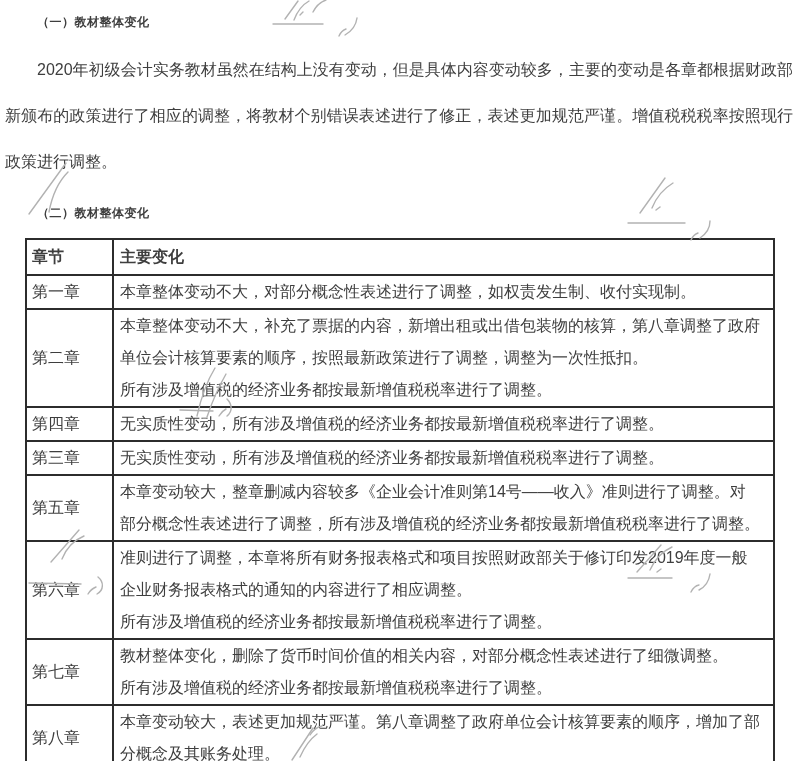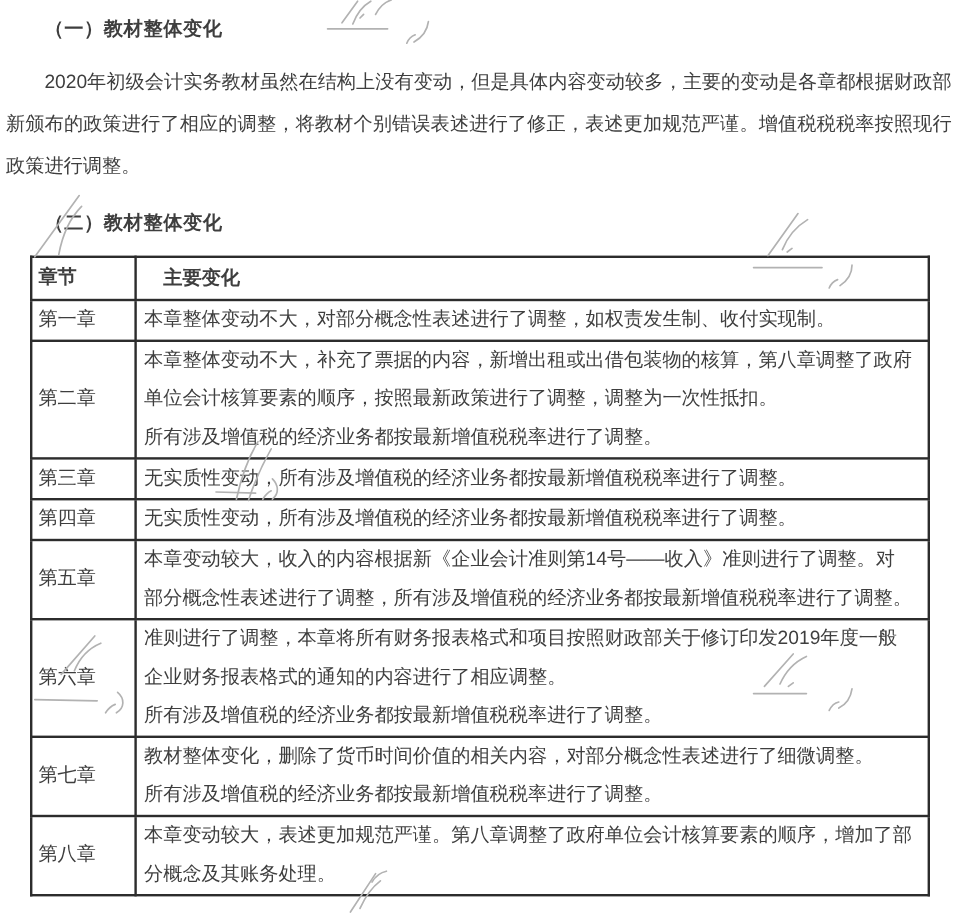--- a/index.html
+++ b/index.html
@@ -9,27 +9,27 @@
     --bg:#ffffff;
   }
   *{margin:0;padding:0;box-sizing:border-box;}
   html,body{width:797px;height:761px;background:var(--bg);overflow:hidden;}
   body{
     font-family:"Liberation Sans","DejaVu Sans",sans-serif;
     color:var(--text);
     position:relative;
     padding-left:5px;
   }
-  .heading{font-size:16px;font-weight:bold;padding-left:32px;letter-spacing:.5px;}
+  .heading{font-size:12px;font-weight:bold;padding-left:32px;letter-spacing:.5px;}
   .h1{margin-top:14px;}
   .h2{margin-top:20px;}
   .body-paragraph{
     margin-top:16px;
     font-size:16px;
-    line-height:35px;
+    line-height:46px;
     text-indent:2em;
     padding-right:4px;
     text-align:justify;
   }
   table{
     border-collapse:collapse;
     margin-top:16px;
     margin-left:20px;
     width:750px;
     table-layout:fixed;
@@ -37,21 +37,21 @@
   th,td{
     border:2px solid var(--border);
     font-size:16px;
     vertical-align:middle;
     text-align:left;
     color:var(--text);
   }
   th{font-weight:bold;height:36px;padding-left:5px;margin-left:40px;}
   .col-chapter{width:87px;padding-left:5px;line-height:32px;}
   td.col-changes{padding:0 12px 0 6px;}
-  th.col-changes{padding-left:22px;}
+  th.col-changes{padding-left:6px;}
   .change-line{line-height:32px;}
   .scribbles{
     position:absolute;left:0;top:0;width:797px;height:761px;
     pointer-events:none;
   }
   .scribbles path,.scribbles line{
     stroke:var(--scribble);stroke-width:1.4;fill:none;stroke-linecap:round;
   }
 </style>
 </head>
@@ -78,35 +78,35 @@
         </td>
       </tr>
       <tr>
         <td class="col-chapter">第二章</td>
         <td class="col-changes">
           <div class="change-line">本章整体变动不大，补充了票据的内容，新增出租或出借包装物的核算，第八章调整了政府单位会计核算要素的顺序，按照最新政策进行了调整，调整为一次性抵扣。</div>
           <div class="change-line">所有涉及增值税的经济业务都按最新增值税税率进行了调整。</div>
         </td>
       </tr>
       <tr>
-        <td class="col-chapter">第三章</td>
+        <td class="col-chapter">第四章</td>
         <td class="col-changes">
           <div class="change-line">无实质性变动，所有涉及增值税的经济业务都按最新增值税税率进行了调整。</div>
         </td>
       </tr>
       <tr>
-        <td class="col-chapter">第四章</td>
+        <td class="col-chapter">第三章</td>
         <td class="col-changes">
           <div class="change-line">无实质性变动，所有涉及增值税的经济业务都按最新增值税税率进行了调整。</div>
         </td>
       </tr>
       <tr>
         <td class="col-chapter">第五章</td>
         <td class="col-changes">
-          <div class="change-line">本章变动较大，收入的内容根据新《企业会计准则第14号——收入》准则进行了调整。对部分概念性表述进行了调整，所有涉及增值税的经济业务都按最新增值税税率进行了调整。</div>
+          <div class="change-line">本章变动较大，整章删减内容较多《企业会计准则第14号——收入》准则进行了调整。对部分概念性表述进行了调整，所有涉及增值税的经济业务都按最新增值税税率进行了调整。</div>
         </td>
       </tr>
       <tr>
         <td class="col-chapter">第六章</td>
         <td class="col-changes">
           <div class="change-line">准则进行了调整，本章将所有财务报表格式和项目按照财政部关于修订印发2019年度一般企业财务报表格式的通知的内容进行了相应调整。</div>
           <div class="change-line">所有涉及增值税的经济业务都按最新增值税税率进行了调整。</div>
         </td>
       </tr>
       <tr>

